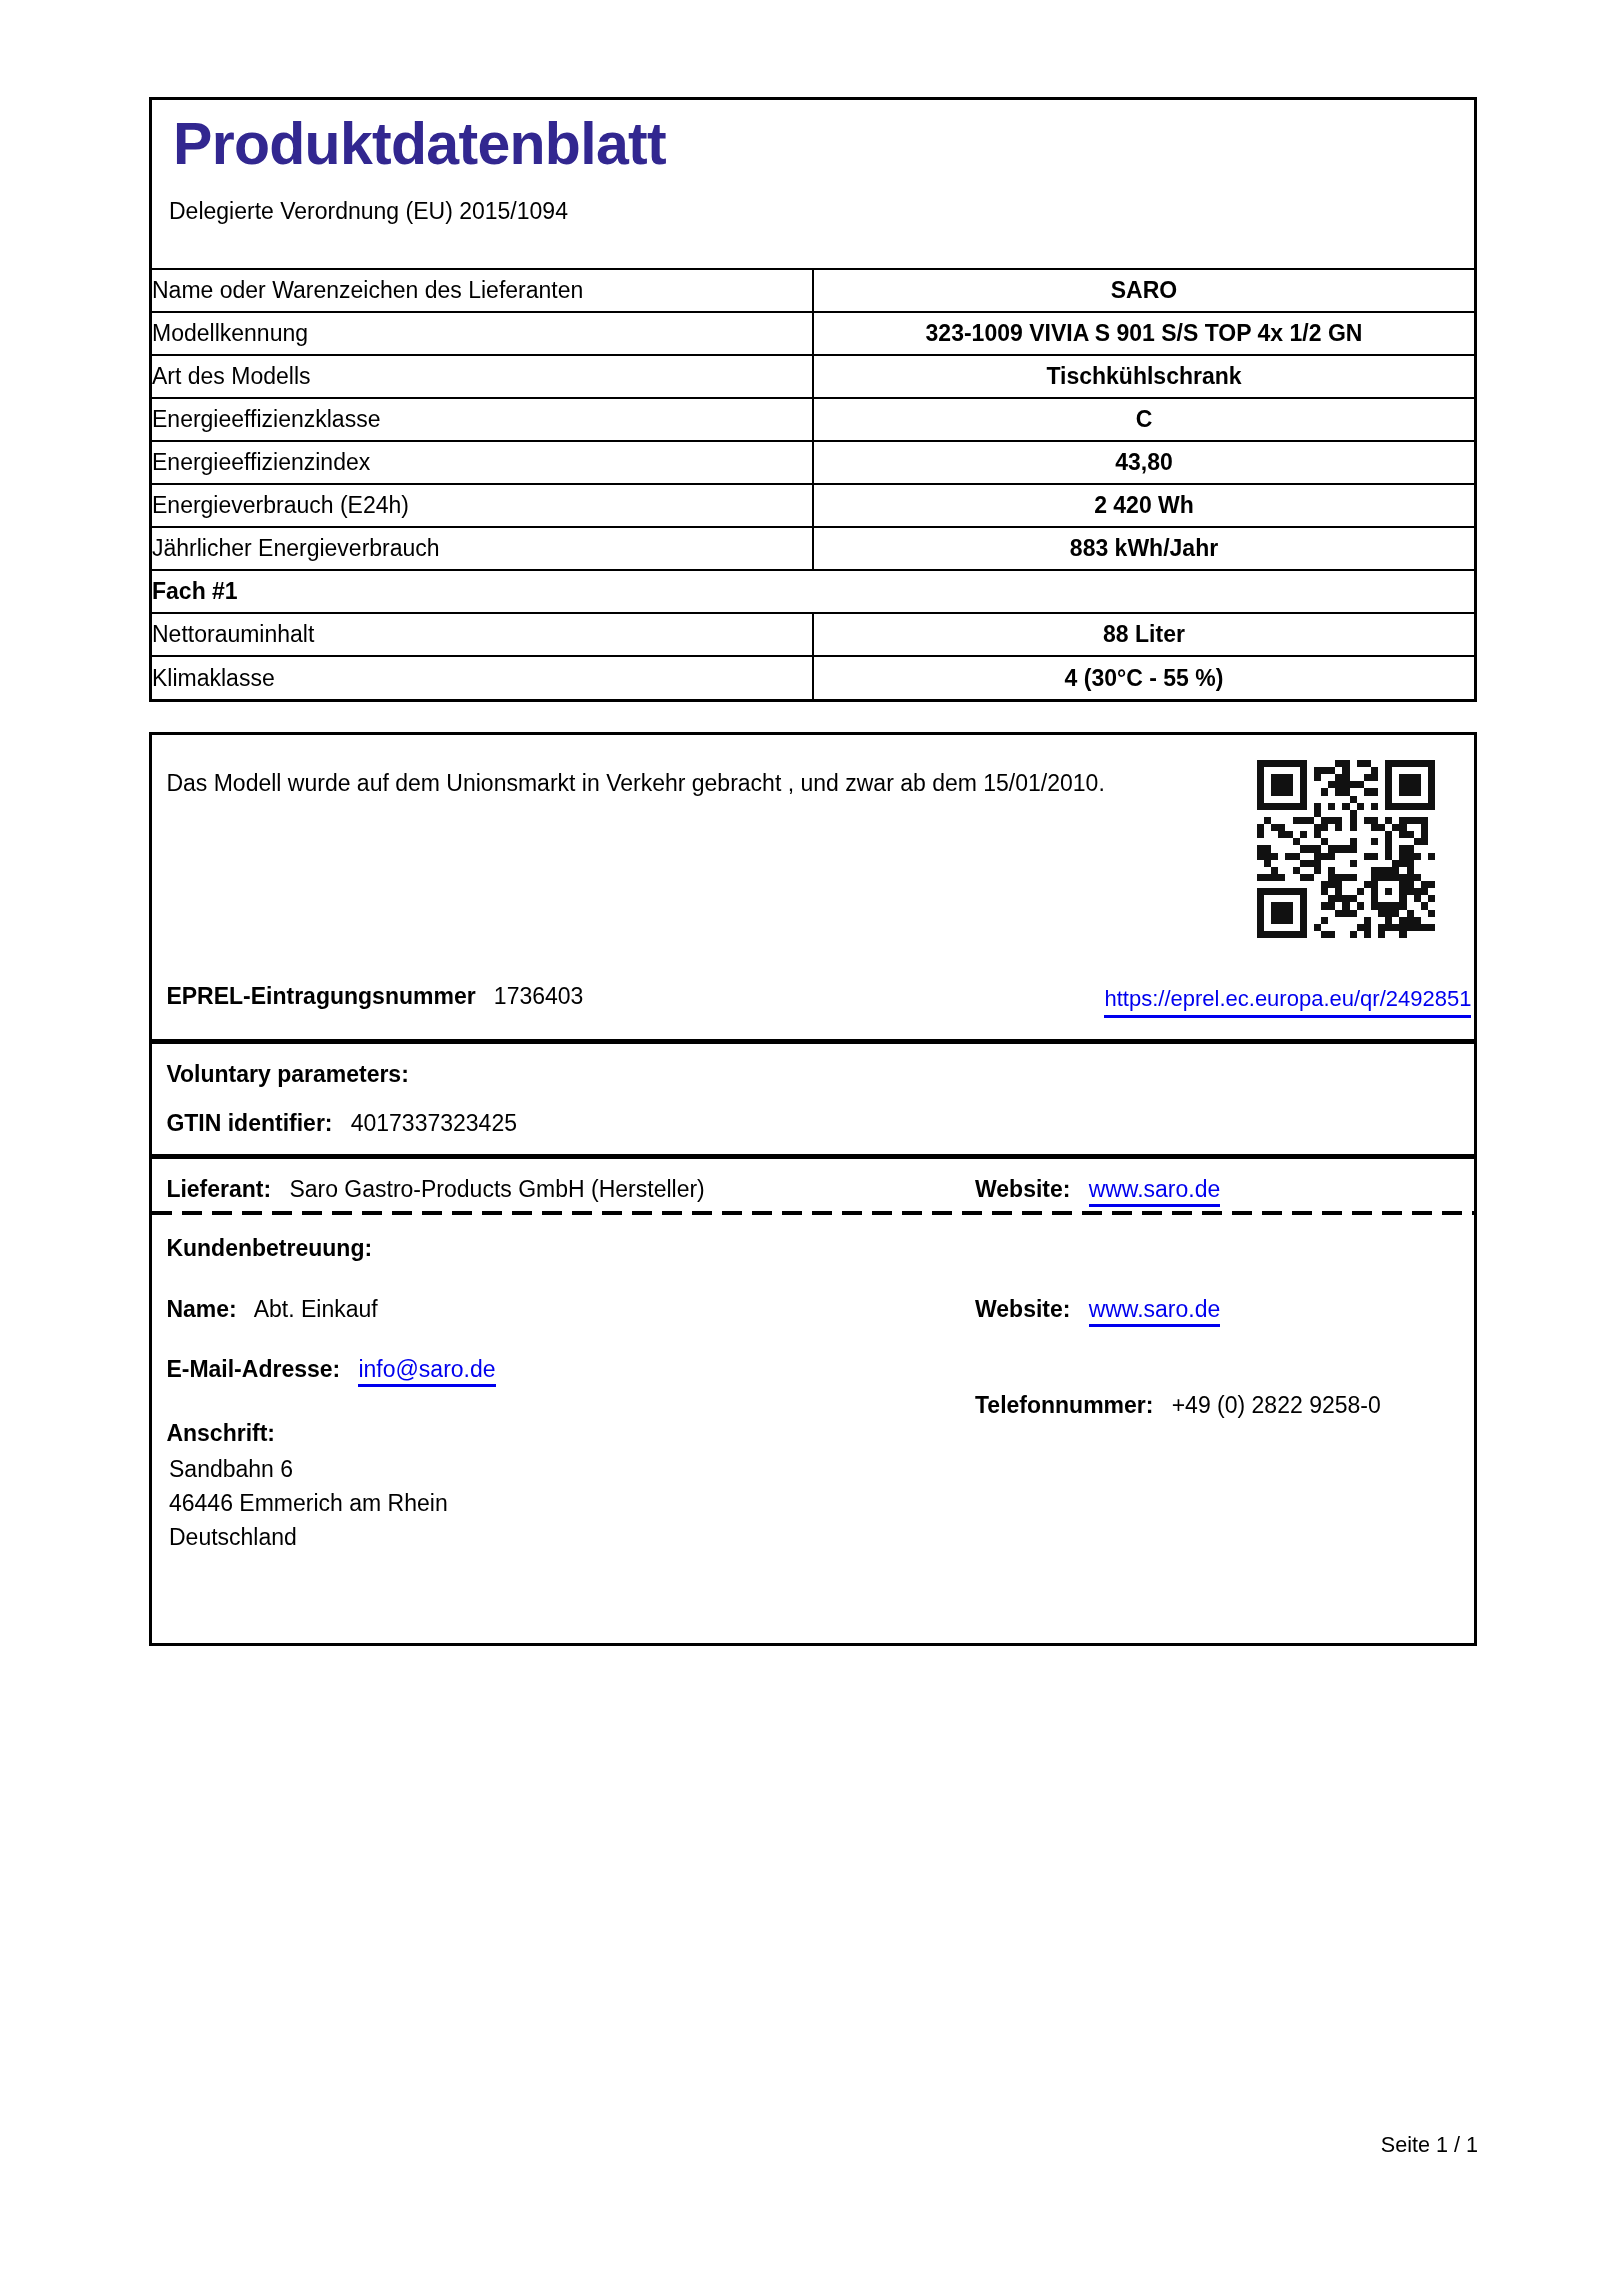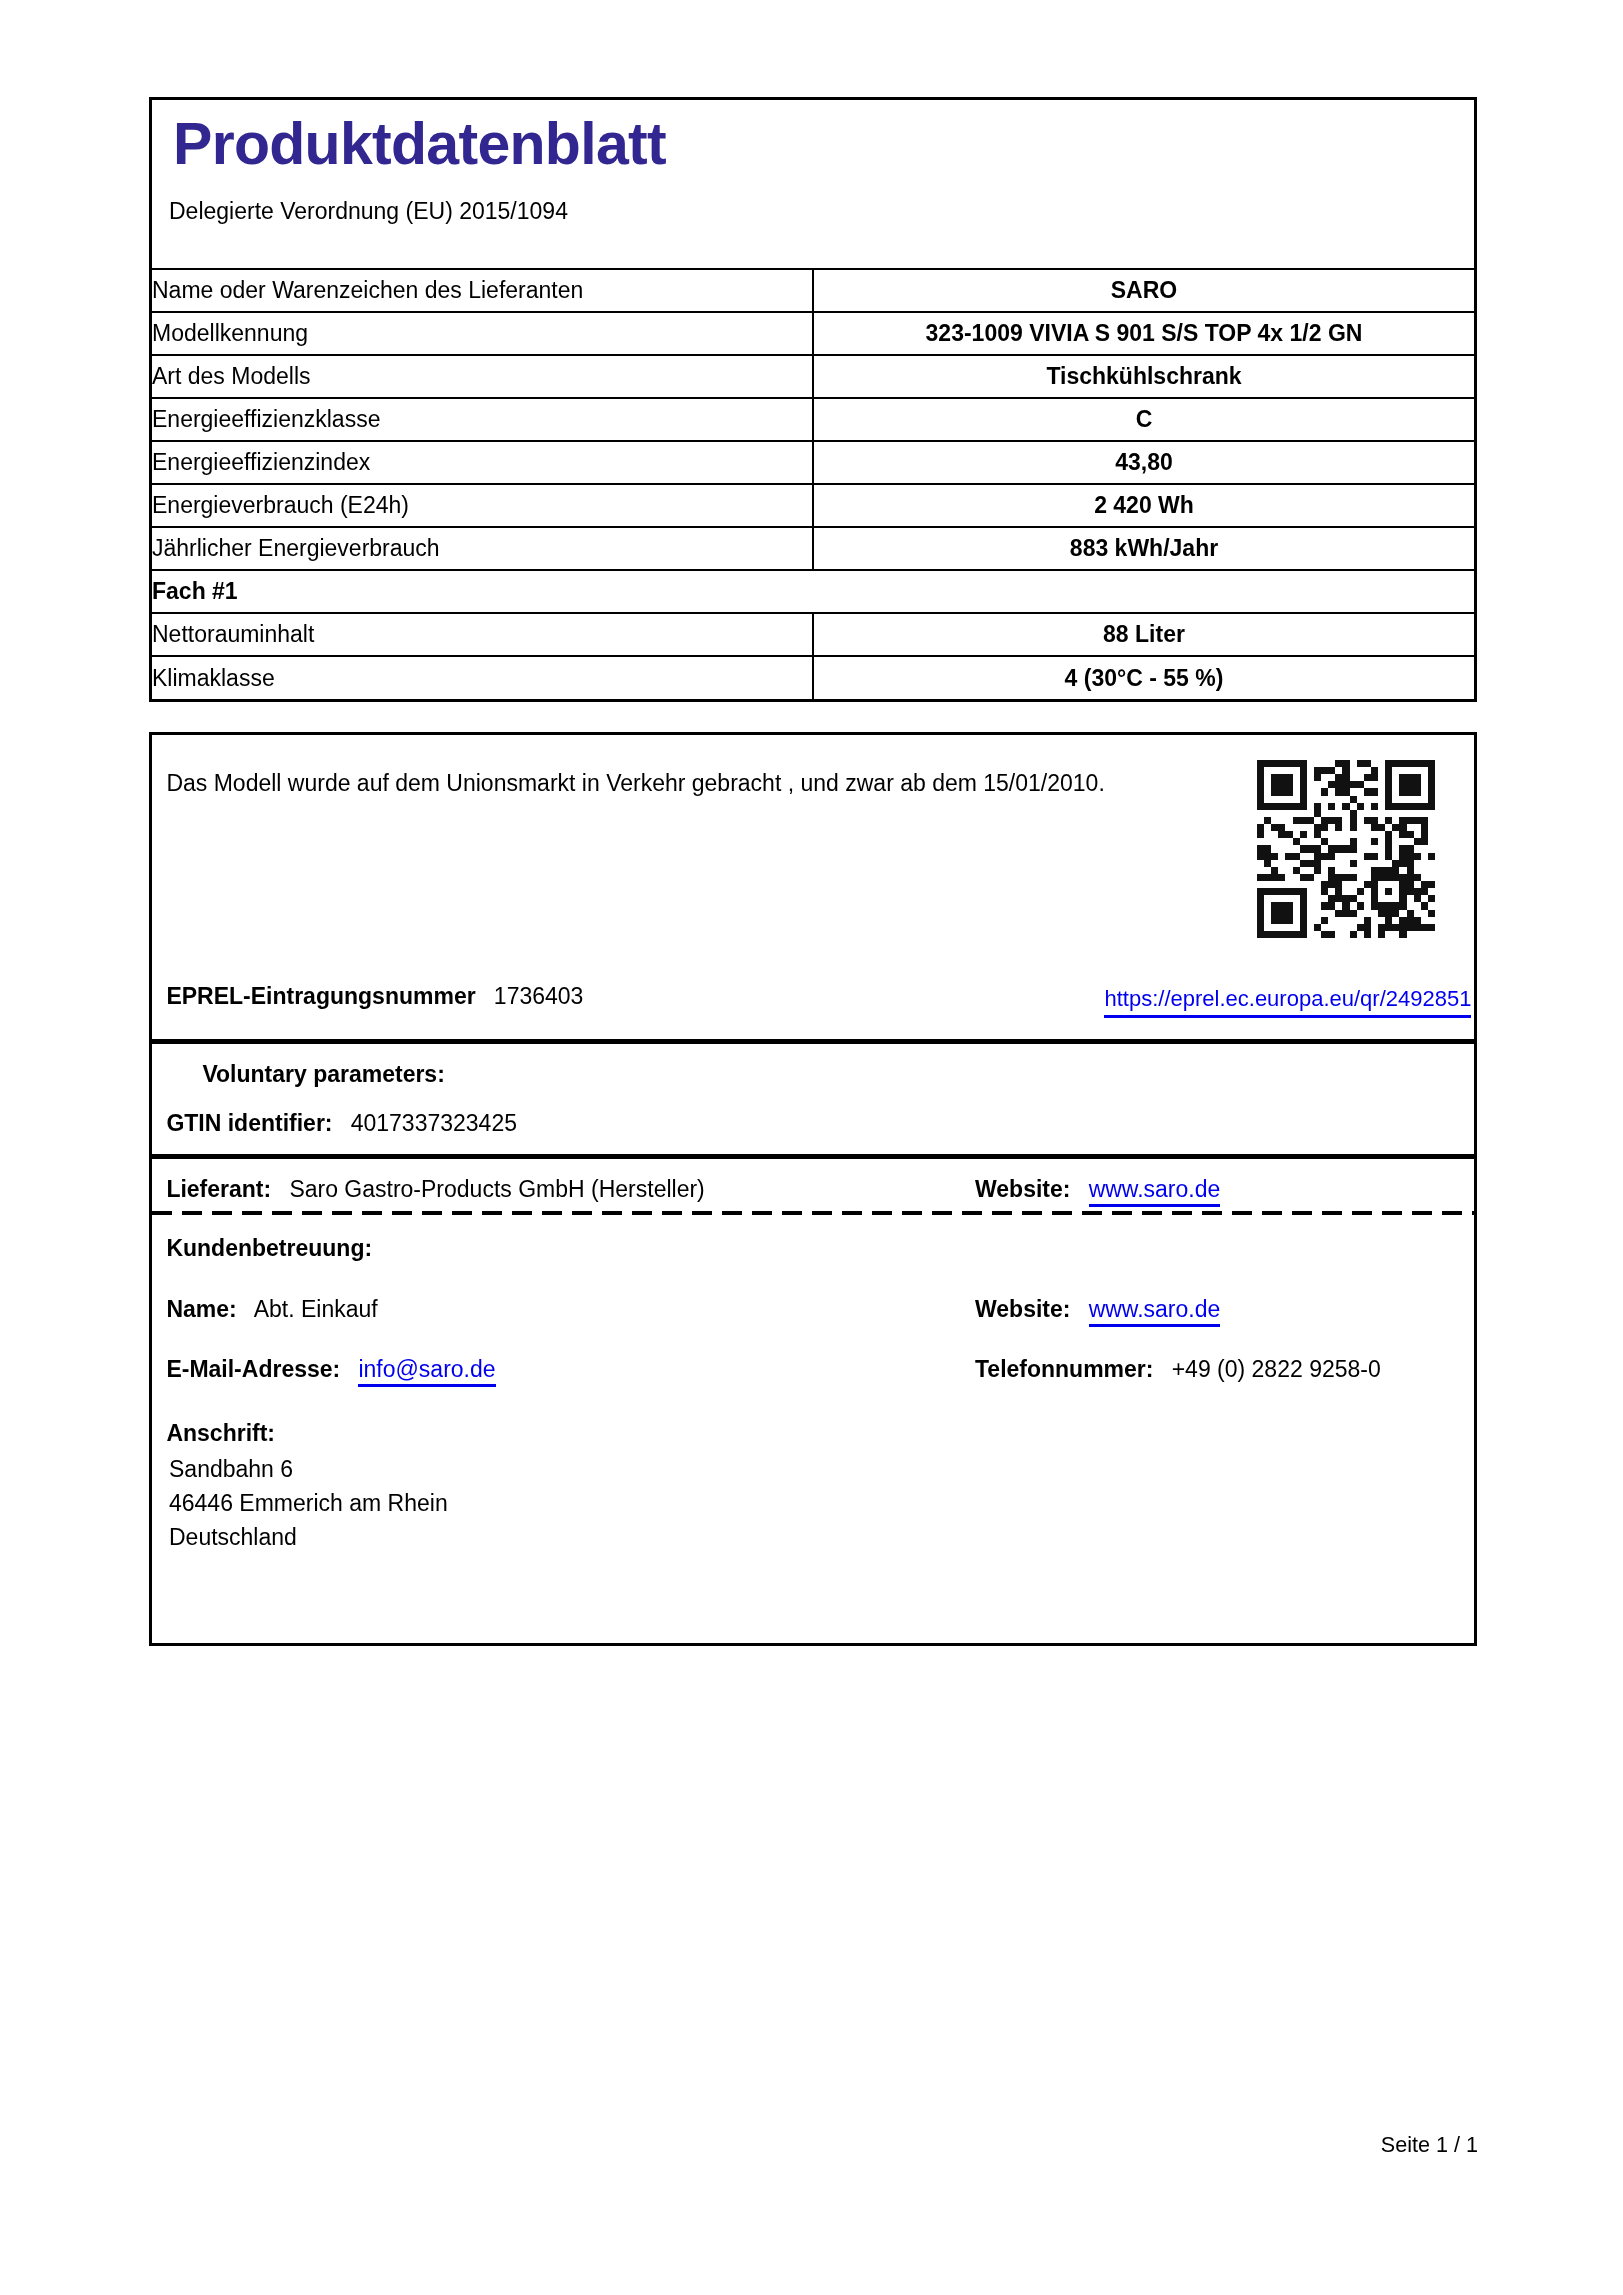--- a/index.html
+++ b/index.html
@@ -414,21 +414,21 @@
       </svg></div>
 
   <div class="abs lv" style="left:14.4px;top:247px;">
     <span class="b">EPREL-Eintragungsnummer</span>
     <span>1736403</span>
   </div>
   <a class="doc-link abs" style="right:2.6px;top:249px;font-size:22px;" href="#">https://eprel.ec.europa.eu/qr/2492851</a>
 
   <div class="hr-solid" style="top:304px;"></div>
 
-  <div class="abs b" style="left:14.4px;top:325px;margin-left:36px;">Voluntary parameters:</div>
+  <div class="abs b" style="left:14.4px;top:325px;">Voluntary parameters:</div>
 
   <div class="abs lv" style="left:14.4px;top:374px;">
     <span class="b">GTIN identifier:</span>
     <span>4017337323425</span>
   </div>
 
   <div class="hr-solid" style="top:419px;"></div>
 
   <div class="abs lv" style="left:14.4px;top:440px;">
     <span class="b">Lieferant:</span>
@@ -449,21 +449,21 @@
   </div>
   <div class="abs lv" style="left:823px;top:560px;">
     <span class="b">Website:</span>
     <a class="doc-link" href="#">www.saro.de</a>
   </div>
 
   <div class="abs lv" style="left:14.4px;top:620px;">
     <span class="b">E-Mail-Adresse:</span>
     <a class="doc-link" href="#">info@saro.de</a>
   </div>
-  <div class="abs lv" style="left:823px;top:620px;">
+  <div class="abs lv" style="left:823px;top:656px;">
     <span class="b">Telefonnummer:</span>
     <span>+49 (0) 2822 9258-0</span>
   </div>
 
   <div class="abs b" style="left:14.4px;top:684px;">Anschrift:</div>
   <div class="abs" style="left:17px;top:717px;line-height:34px;">
     <div>Sandbahn 6</div>
     <div>46446 Emmerich am Rhein</div>
     <div>Deutschland</div>
   </div>

